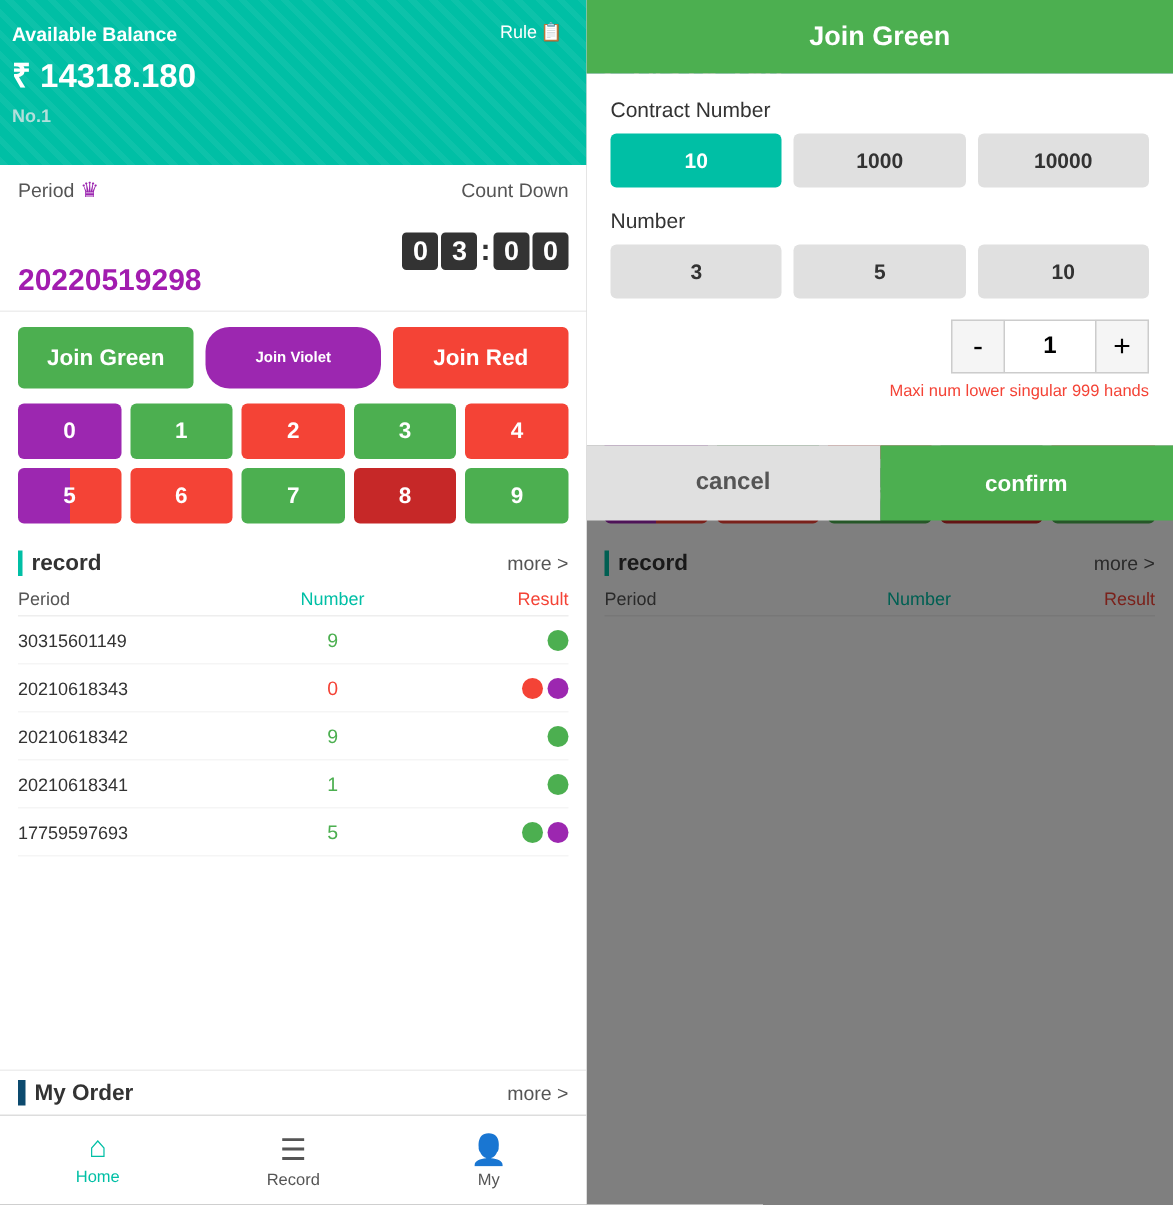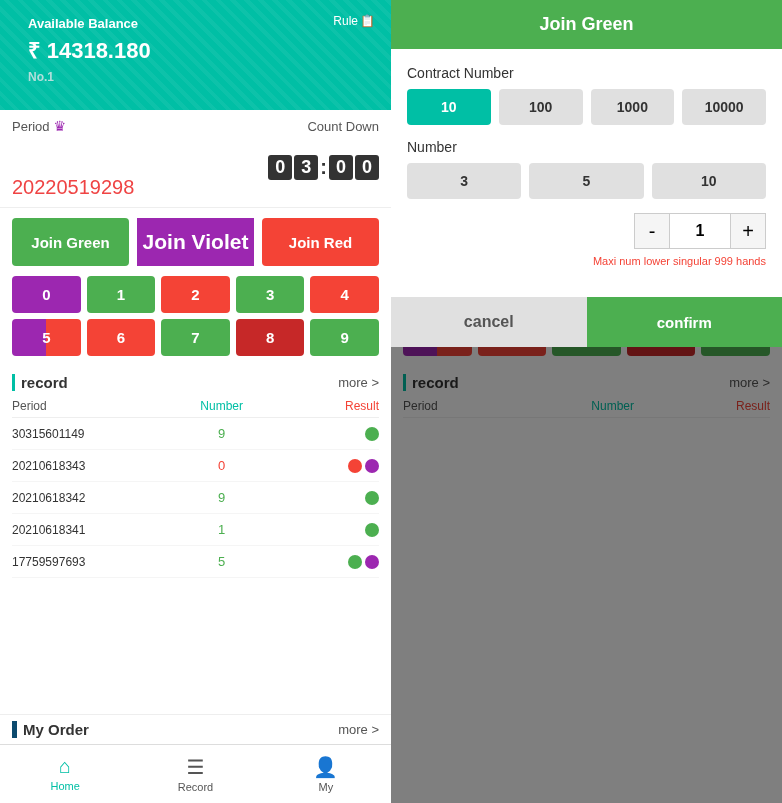--- a/index.html
+++ b/index.html
@@ -3,50 +3,50 @@
   <meta charset="utf-8">
   <style>
     * { box-sizing: border-box; margin: 0; padding: 0; }
     body { font-family: Arial, sans-serif; width: 782px; height: 803px; background: #f0f0f0; display: flex; overflow: hidden; }
 
     .panel { width: 391px; height: 803px; background: #fff; display: flex; flex-direction: column; overflow: hidden; }
 
     
     .header {
       background: #00bfa5;
-      padding: 14px 16px 14px 28px;
+      padding: 14px 16px 14px 8px;
       position: relative;
       min-height: 110px;
     }
     .header-bg {
       position: absolute; top: 0; left: 0; right: 0; bottom: 0;
       background: repeating-linear-gradient(45deg, rgba(255,255,255,0.05) 0px, rgba(255,255,255,0.05) 4px, transparent 4px, transparent 10px);
     }
     .header-content { position: relative; z-index: 1; }
     .available-balance-label { color: #fff; font-size: 13px; font-weight: bold; }
     .rule-btn { position: absolute; top: 0; right: 0; color: #fff; font-size: 12px; display: flex; align-items: center; gap: 2px; cursor: pointer; }
     .balance-amount { color: #fff; font-size: 22px; font-weight: bold; margin-top: 2px; }
     .no-label { color: #b2dfdb; font-size: 12px; margin-top: 6px; font-weight: bold; }
 
     
     .period-section { padding: 8px 12px; border-bottom: 1px solid #eee; }
     .period-row { display: flex; justify-content: space-between; align-items: center; }
     .period-label { font-size: 13px; color: #555; display: flex; align-items: center; gap: 4px; }
     .crown-icon { color: #9c27b0; font-size: 14px; }
     .countdown-label { font-size: 13px; color: #555; }
     .period-num-row { display: flex; justify-content: space-between; align-items: center; margin-top: 2px; }
-    .period-number { font-size: 20px; font-weight: normal; color: #ef4444; margin-top: 40px; }
+    .period-number { font-size: 20px; font-weight: bold; color: #a21caf; margin-top: 40px; }
     .countdown-display { display: flex; align-items: center; gap: 2px; }
     .countdown-box { background: #333; color: #fff; font-size: 18px; font-weight: bold; padding: 2px 6px; border-radius: 3px; min-width: 24px; text-align: center; }
     .countdown-sep { font-size: 20px; font-weight: bold; color: #333; }
 
     
     .join-buttons { display: flex; gap: 8px; padding: 10px 12px; }
     .btn-green { background: #4caf50; color: #fff; border: none; border-radius: 4px; padding: 12px 0; flex: 1; font-size: 15px; font-weight: bold; cursor: pointer; }
-    .btn-violet { background: #9c27b0; color: #fff; border: none; border-radius: 0; padding: 12px 0; flex: 1; font-size: 21px; font-weight: bold; cursor: pointer; }
+    .btn-violet { background: #9c27b0; color: #fff; border: none; border-radius: 16px; padding: 12px 0; flex: 1; font-size: 10px; font-weight: bold; cursor: pointer; }
     .btn-red { background: #f44336; color: #fff; border: none; border-radius: 4px; padding: 12px 0; flex: 1; font-size: 15px; font-weight: bold; cursor: pointer; }
 
     
     .number-grid { padding: 0 12px 8px 12px; }
     .num-row { display: flex; gap: 6px; margin-bottom: 6px; }
     .num-btn { flex: 1; padding: 10px 0; border: none; border-radius: 4px; font-size: 15px; font-weight: bold; color: #fff; cursor: pointer; text-align: center; }
     .num-purple { background: #9c27b0; }
     .num-green { background: #4caf50; }
     .num-red { background: #f44336; }
     .num-darkred { background: #c62828; }
@@ -323,21 +323,20 @@
   </div>
 
   <div class="overlay"></div>
 
   <div class="modal">
     <div class="modal-join-header">Join Green</div>
     <div class="modal-body">
       <div class="modal-section-label">Contract Number</div>
       <div class="contract-options">
         <button class="contract-btn active">10</button>
-        <button class="contract-btn">100</button>
         <button class="contract-btn">1000</button>
         <button class="contract-btn">10000</button>
       </div>
       <div class="modal-section-label">Number</div>
       <div class="number-options">
         <button class="number-opt-btn">3</button>
         <button class="number-opt-btn">5</button>
         <button class="number-opt-btn">10</button>
       </div>
       <div class="stepper-row">

